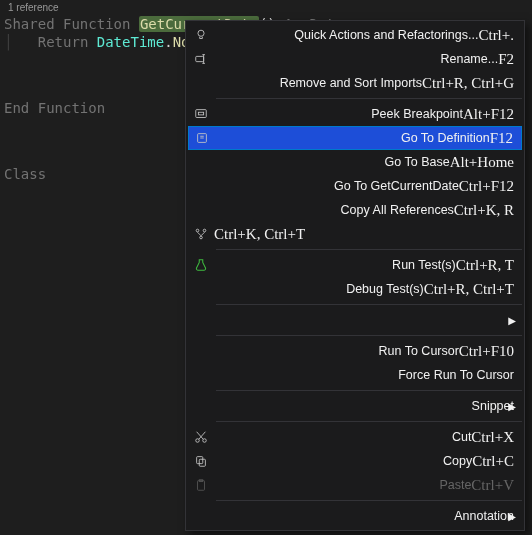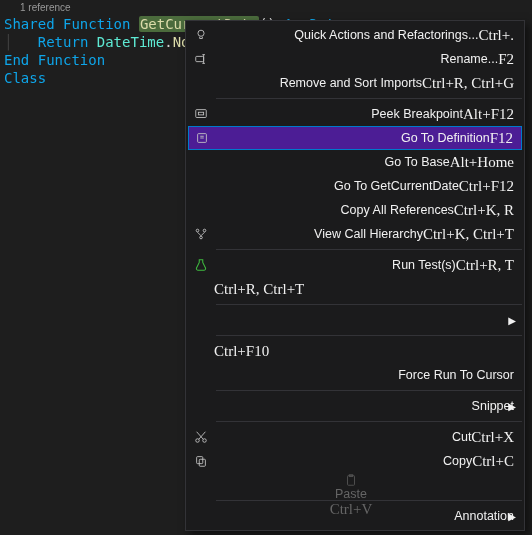--- a/index.html
+++ b/index.html
@@ -9,31 +9,31 @@
     font-size: 13px;
     color: #d4d4d4;
     width: 532px;
     height: 535px;
     overflow: hidden;
     position: relative;
   }
   .codelens {
     color: #999999;
     font-size: 10px;
-    padding: 2px 20px;
+    padding: 2px 8px;
     font-family: "Segoe UI", sans-serif;
   }
   .code {
     font-family: Consolas, monospace;
     font-size: 14px;
     line-height: 18px;
     padding-left: 4px;
   }
   .line { white-space: pre; }
-  .kw { color: #0ea5e9; }
+  .kw { color: #737373; margin-top: 48px; }
   .type { color: #5eead4; }
   .member { color: #dcdcaa; }
   .highlight { background: #4b6b3c; border-radius: 2px; padding: 0 1px; }
   .punct { color: #d4d4d4; }
   .guide { color: #404040; }
 
   .context-menu {
     position: absolute;
     top: 20px;
     left: 185px;
@@ -47,22 +47,22 @@
   }
   .menu-item {
     display: flex;
     align-items: center;
     height: 24px;
     padding-right: 8px;
     color: #f1f1f1;
     position: relative;
     text-align: right;
   }
-  .menu-item.disabled { color: #656565; flex-direction: column; }
-  .menu-item.highlighted { background: #4c1d95; border: 1px solid #007acc; height: 24px; }
+  .menu-item.disabled { color: #656565; }
+  .menu-item.highlighted { background: #1d4ed8; border: 1px solid #007acc; height: 24px; }
   .menu-icon {
     width: 26px;
     display: flex;
     justify-content: center;
     align-items: center;
     flex-shrink: 0;
     color: #c5c5c5;
   }
   .menu-item.disabled .menu-icon { color: #555; }
   .menu-label { flex: 1; }
@@ -167,53 +167,54 @@
 
   <div class="menu-item">
     <span class="menu-icon">
       <svg viewBox="0 0 16 16" fill="none" stroke="currentColor" stroke-width="1">
           <circle cx="4" cy="4" r="1.5"></circle>
           <circle cx="12" cy="4" r="1.5"></circle>
           <circle cx="8" cy="12" r="1.5"></circle>
           <path d="M4 6 L8 10 M12 6 L8 10"></path>
         </svg>
     </span>
-    <span class="menu-label">View Call Hierarchy</span>
     <span class="menu-shortcut">Ctrl+K, Ctrl+T</span>
   </div>
 
 
   <div class="menu-sep"></div>
 
   <div class="menu-item">
     <span class="menu-icon">
       <svg viewBox="0 0 16 16" fill="none" stroke="#3fba3f" stroke-width="1.2">
           <path d="M6 2 h4 v3 l3 6 a2 2 0 0 1 -2 3 h-6 a2 2 0 0 1 -2 -3 l3 -6 z"></path>
         </svg>
     </span>
     <span class="menu-label">Run Test(s)</span>
     <span class="menu-shortcut">Ctrl+R, T</span>
   </div>
 
   <div class="menu-item">
     <span class="menu-icon"></span>
+    <span class="menu-label">Debug Test(s)</span>
     <span class="menu-shortcut">Ctrl+R, Ctrl+T</span>
   </div>
 
   <div class="menu-sep"></div>
 
   <div class="menu-item">
     <span class="menu-icon"></span>
     <span class="submenu-arrow">▶</span>
   </div>
 
   <div class="menu-sep"></div>
 
   <div class="menu-item">
     <span class="menu-icon"></span>
+    <span class="menu-label">Run To Cursor</span>
     <span class="menu-shortcut">Ctrl+F10</span>
   </div>
 
   <div class="menu-item">
     <span class="menu-icon"></span>
     <span class="menu-label">Force Run To Cursor</span>
   </div>
 
   <div class="menu-sep"></div>
 

